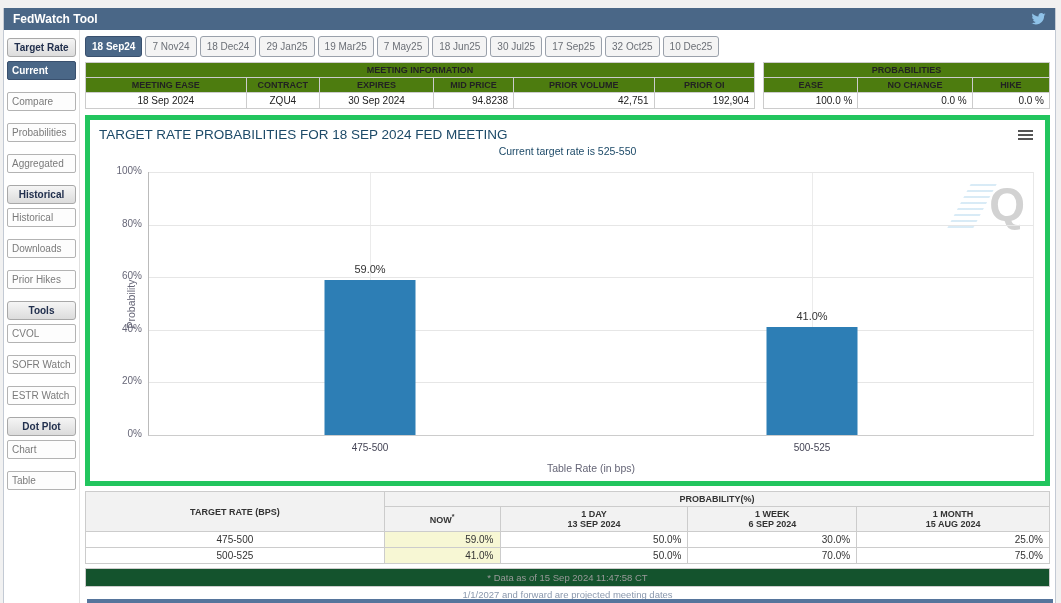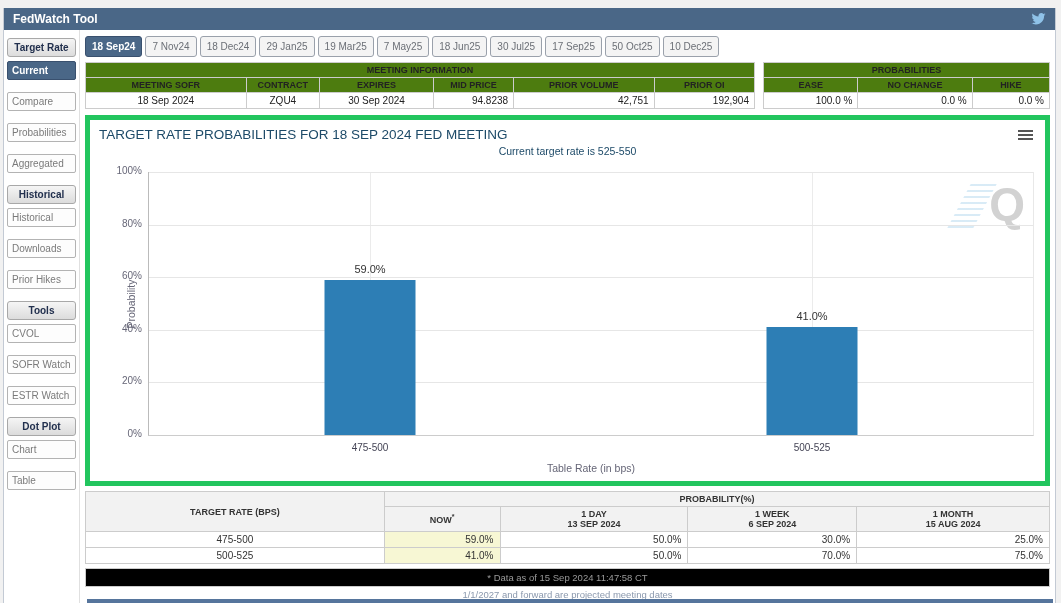--- a/index.html
+++ b/index.html
@@ -92,21 +92,21 @@
   table.history { width:100%; border-collapse:collapse; font-size:10px; table-layout:fixed; }
   .history th { background:#f2f2f2; border:1px solid #ccc; font-size:9px; color:#333; padding:2px 4px; }
   .history td { border:1px solid #ccc; padding:2px 6px; height:14px; color:#333; }
   .history td.c { text-align:center; }
   .history td.r { text-align:right; }
   .history td.now { background:#f7f7d4; text-align:right; }
   .history sup { font-size:7px; }
   .hdr2 { font-weight:bold; }
   
   .footer-box {
-    border:1px solid #ccc; background:#000000; text-align:center; font-size:9.5px;
+    border:1px solid #ccc; background:#14532d; text-align:center; font-size:9.5px;
     color:#9a9a9a; padding:3px 0; margin-top:4px;
   }
   .projected-note { text-align:center; font-size:9.5px; color:#8a98ad; margin-top:2px; }
   .bottom-band { position:absolute; left:83px; right:2px; bottom:0; height:4px; background:#56759c; }
 </style>
 </head>
 <body>
 
 <div class="app">
 
@@ -154,40 +154,40 @@
       <div class="tabs">
         <div class="tab selected">18 Sep24</div>
         <div class="tab">7 Nov24</div>
         <div class="tab">18 Dec24</div>
         <div class="tab">29 Jan25</div>
         <div class="tab">19 Mar25</div>
         <div class="tab">7 May25</div>
         <div class="tab">18 Jun25</div>
         <div class="tab">30 Jul25</div>
         <div class="tab">17 Sep25</div>
-        <div class="tab">50 Oct25</div>
+        <div class="tab">32 Oct25</div>
         <div class="tab">10 Dec25</div>
       </div>
 
       <div class="top-tables">
         <table class="info meeting">
           <colgroup>
               <col style="width:24%">
               <col style="width:11%">
               <col style="width:17%">
               <col style="width:12%">
               <col style="width:21%">
               <col style="width:15%">
             </colgroup>
           <tbody>
               <tr>
                 <th colspan="6">MEETING INFORMATION</th>
               </tr>
           <tr>
-            <th>MEETING SOFR</th>
+            <th>MEETING EASE</th>
             <th>CONTRACT</th>
             <th>EXPIRES</th>
             <th>MID PRICE</th>
             <th>PRIOR VOLUME</th>
             <th>PRIOR OI</th>
           </tr>
           <tr>
             <td class="c">18 Sep 2024</td>
             <td class="c">ZQU4</td>
             <td class="c">30 Sep 2024</td>

